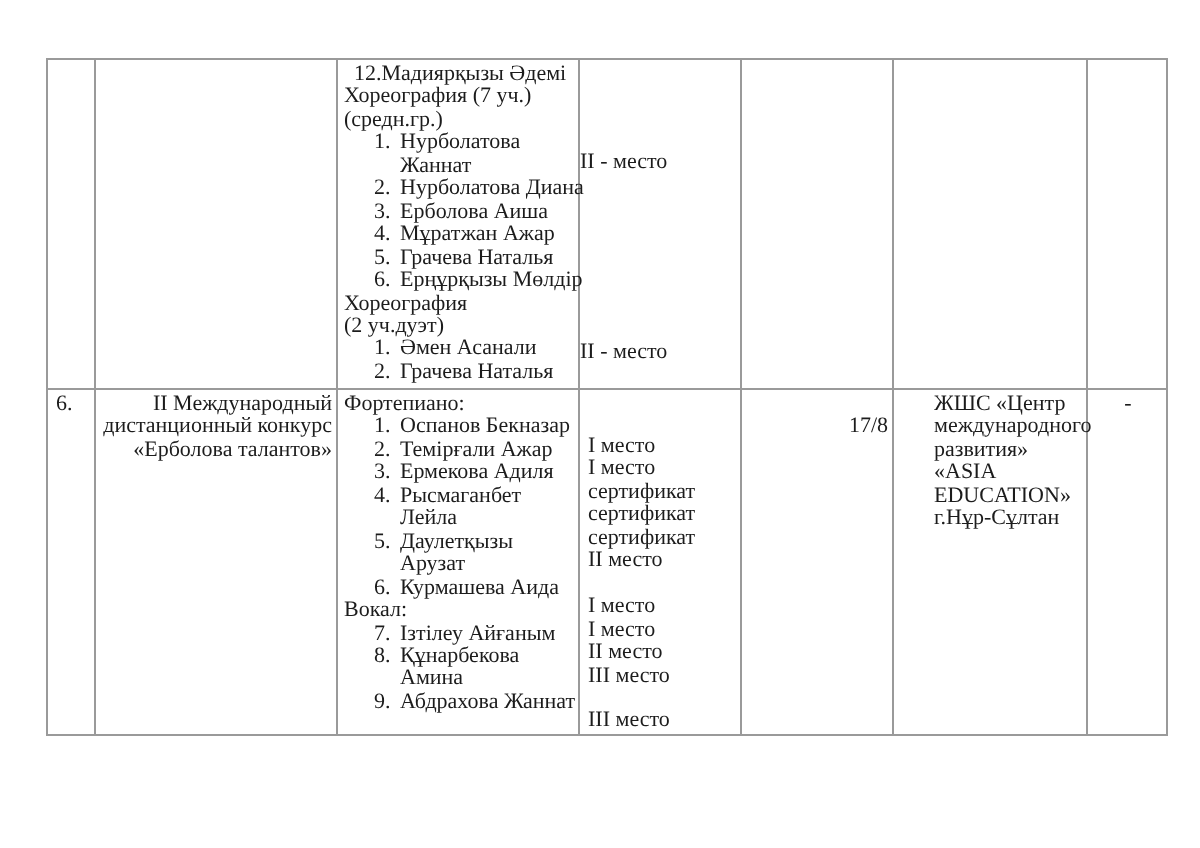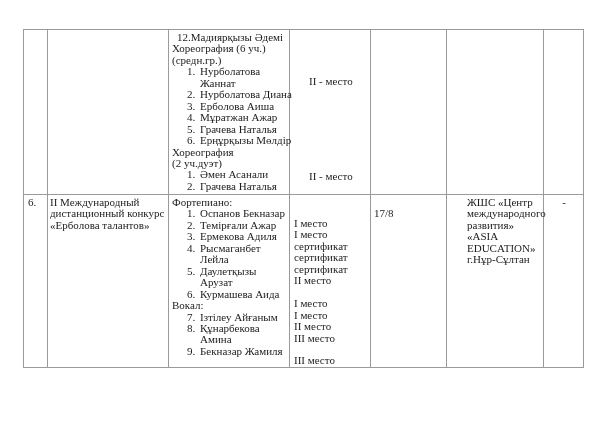--- a/index.html
+++ b/index.html
@@ -19,28 +19,28 @@
   tr.r2{height:167px}
   .b{font-weight:normal}
   .head{white-space:nowrap}
   .cont{margin-left:5px;white-space:nowrap}
   .li{display:flex}
   .num{flex:0 0 13px;margin-left:15px}
   .txt{flex:1 1 auto;min-width:0}
   .nw{white-space:nowrap}
   .blk{display:block;white-space:nowrap}
   td.c-num{padding-left:4px}
-  td.c-comp{text-align:left;padding-left:2px;padding-right:2px}
+  td.c-comp{text-align:right;padding-left:2px;padding-right:2px}
   td.c-res1{position:relative}
-  .res{position:absolute;left:19px;white-space:nowrap}
+  .res{position:absolute;left:0;white-space:nowrap}
   .res.p1{top:46px}
   .res.p2{top:141px}
   td.c-res2{padding-top:23px;padding-left:4px}
   .rl{min-height:11.45px;white-space:nowrap}
-  td.c-cnt{text-align:left;padding-top:13px}
+  td.c-cnt{text-align:right;padding-top:13px}
   td.c-org{padding-left:20px}
   .ol{white-space:nowrap}
   td.c-note{text-align:center}
 </style>
 </head>
 <body>
 
 <div class="page">
   <table class="doc">
     <colgroup>
@@ -53,21 +53,21 @@
       <col style="width:40px">
     </colgroup>
 
     <tbody>
         <tr class="r1">
       <td></td>
       <td></td>
 
       <td>
         <div class="cont">12.Мадиярқызы Әдемі</div>
-        <div class="head"><b class="b">Хореография</b><span> (6 уч.)</span></div>
+        <div class="head"><b class="b">Хореография</b><span> (7 уч.)</span></div>
         <div class="nw">(средн.гр.)</div>
 
         <div class="li">
           <span class="num">1.</span>
           <span class="txt">
                 <span class="blk">Нурболатова </span>
                 <span class="blk">Жаннат</span>
               </span>
         </div>
         <div class="li">
@@ -163,21 +163,21 @@
         </div>
         <div class="li">
           <span class="num">8.</span>
           <span class="txt">
                 <span class="blk">Құнарбекова </span>
                 <span class="blk">Амина</span>
               </span>
         </div>
         <div class="li">
           <span class="num">9.</span>
-          <span class="txt nw">Бекназар Жамиля</span>
+          <span class="txt nw">Абдрахова Жаннат</span>
         </div>
       </td>
 
       <td class="c-res2">
         <div class="rl">I место</div>
         <div class="rl">I место</div>
         <div class="rl">сертификат</div>
         <div class="rl">сертификат</div>
         <div class="rl">сертификат</div>
         <div class="rl">II место</div>

